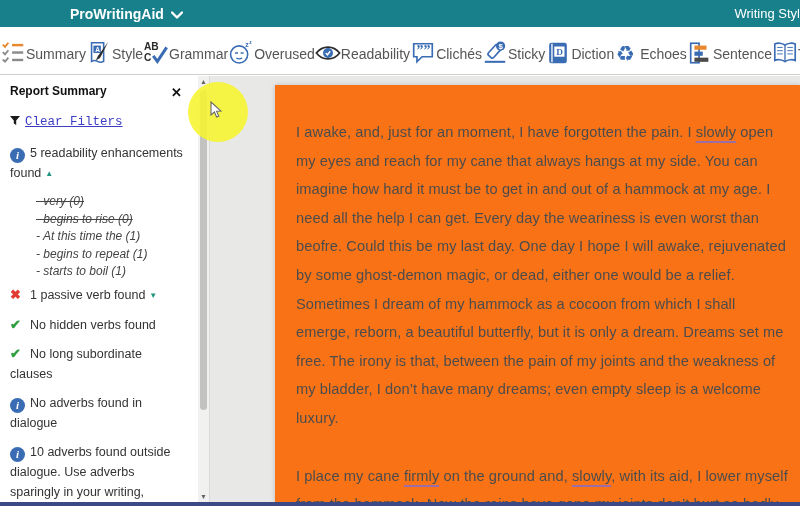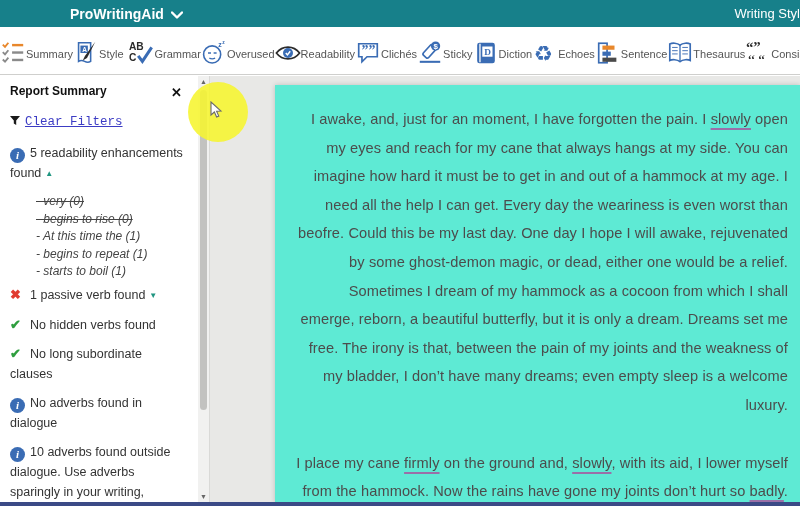--- a/index.html
+++ b/index.html
@@ -9,21 +9,21 @@
   
   .topbar { position:absolute; top:0; left:0; right:0; height:27px; background:#17808a; display:flex; align-items:center; justify-content:space-between; }
   .app-menu { display:flex; align-items:center; gap:7px; margin-left:70px; color:#fff; font-weight:bold; font-size:14px; cursor:pointer; }
   .topbar-right { color:#fff; font-size:13px; margin-right:0; white-space:nowrap; }
 
   
   .toolbar { position:absolute; top:27px; left:0; right:0; height:48px; background:#fff; border-bottom:1px solid #cfcfcd; display:flex; overflow:hidden; }
   .tb-item { flex:0 0 55.4px; display:flex; flex-direction:row; align-items:center; justify-content:flex-start; padding-top:5px; cursor:pointer; }
   .tb-icon { height:27px; display:flex; align-items:center; justify-content:center; }
   .tb-icon svg { width:26px; height:26px; }
-  .tb-label { font-size:11px; color:#555; white-space:nowrap; margin-top:1px; }
+  .tb-label { font-size:14px; color:#555; white-space:nowrap; margin-top:1px; }
 
   
   .content { position:absolute; top:76px; left:0; right:0; bottom:4px; background:#e8e8e6; }
 
   
   .sidebar { position:absolute; left:0; top:0; bottom:0; width:210px; background:#fff; border-right:1px solid #d9d9d7; overflow:hidden; }
   .sb-inner { padding:8px 14px 0 10px; width:198px; }
   .sb-head { display:flex; align-items:flex-start; justify-content:space-between; }
   .sb-title { font-size:12px; font-weight:bold; color:#111; }
   .sb-close { font-size:13px; font-weight:bold; color:#111; cursor:pointer; line-height:13px; margin-top:2px; margin-right:2px; }
@@ -41,21 +41,21 @@
 
   
   .sb-scroll { position:absolute; right:0; top:0; bottom:0; width:11px; background:#f1f1f0; }
   .sb-thumb { position:absolute; top:14px; left:2px; width:7px; height:320px; background:#c2c2c0; border-radius:4px; }
   .sb-scroll .arr { position:absolute; left:2px; width:7px; text-align:center; font-size:7px; color:#666; }
   .sb-scroll .arr.up { top:2px; }
   .sb-scroll .arr.down { bottom:2px; }
 
   
   .main { position:absolute; left:211px; top:0; right:0; bottom:0; background:#e8e8e6; }
-  .page { position:absolute; left:64px; top:9px; right:0; bottom:-1px; background:#5eead4; box-shadow:0 0 5px rgba(0,0,0,0.18); padding:20px 12px 0 21px; overflow:hidden;text-align:right; }
+  .page { position:absolute; left:64px; top:9px; right:0; bottom:-1px; background:#f97316; box-shadow:0 0 5px rgba(0,0,0,0.18); padding:33px 12px 0 21px; overflow:hidden; }
   .doc-p { font-size:14.6px; color:#4c4c4c; line-height:28.6px; margin-bottom:29px; letter-spacing:0.1px; }
   .doc-p .u { text-decoration:underline; text-decoration-color:#9a6fa8; text-decoration-thickness:1.5px; text-underline-offset:4px; cursor:pointer; }
 
   
   .bottombar { position:absolute; left:0; right:0; bottom:0; height:4px; background:#3b4a86; }
 
   
   .cursor-spot { position:absolute; left:188px; top:82px; width:60px; height:60px; border-radius:50%; background:#f6f52f; opacity:0.88; z-index:50; pointer-events:none; }
   .cursor-ptr { position:absolute; left:209px; top:101px; z-index:51; pointer-events:none; }
 </style>

